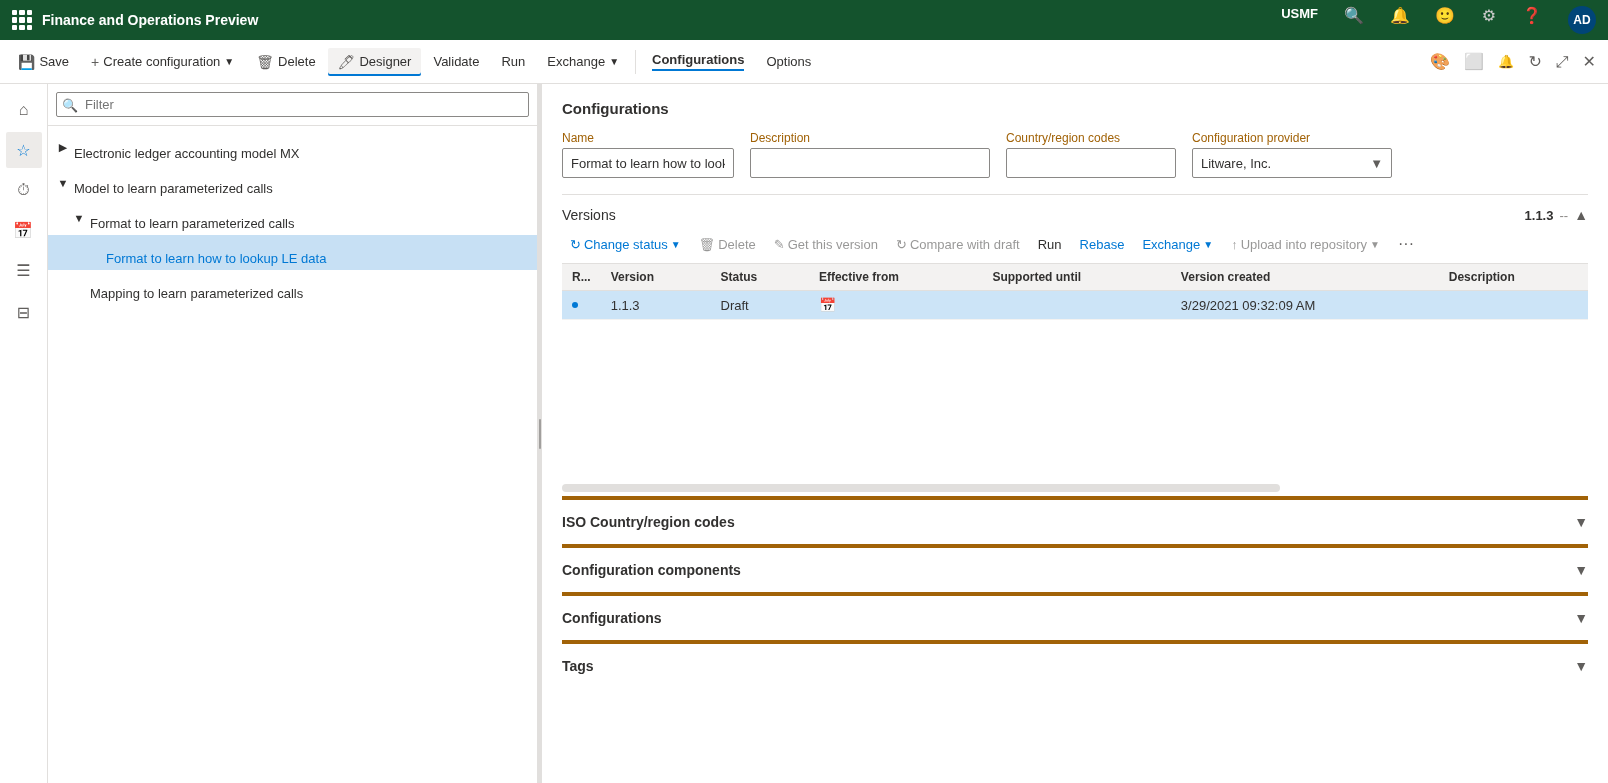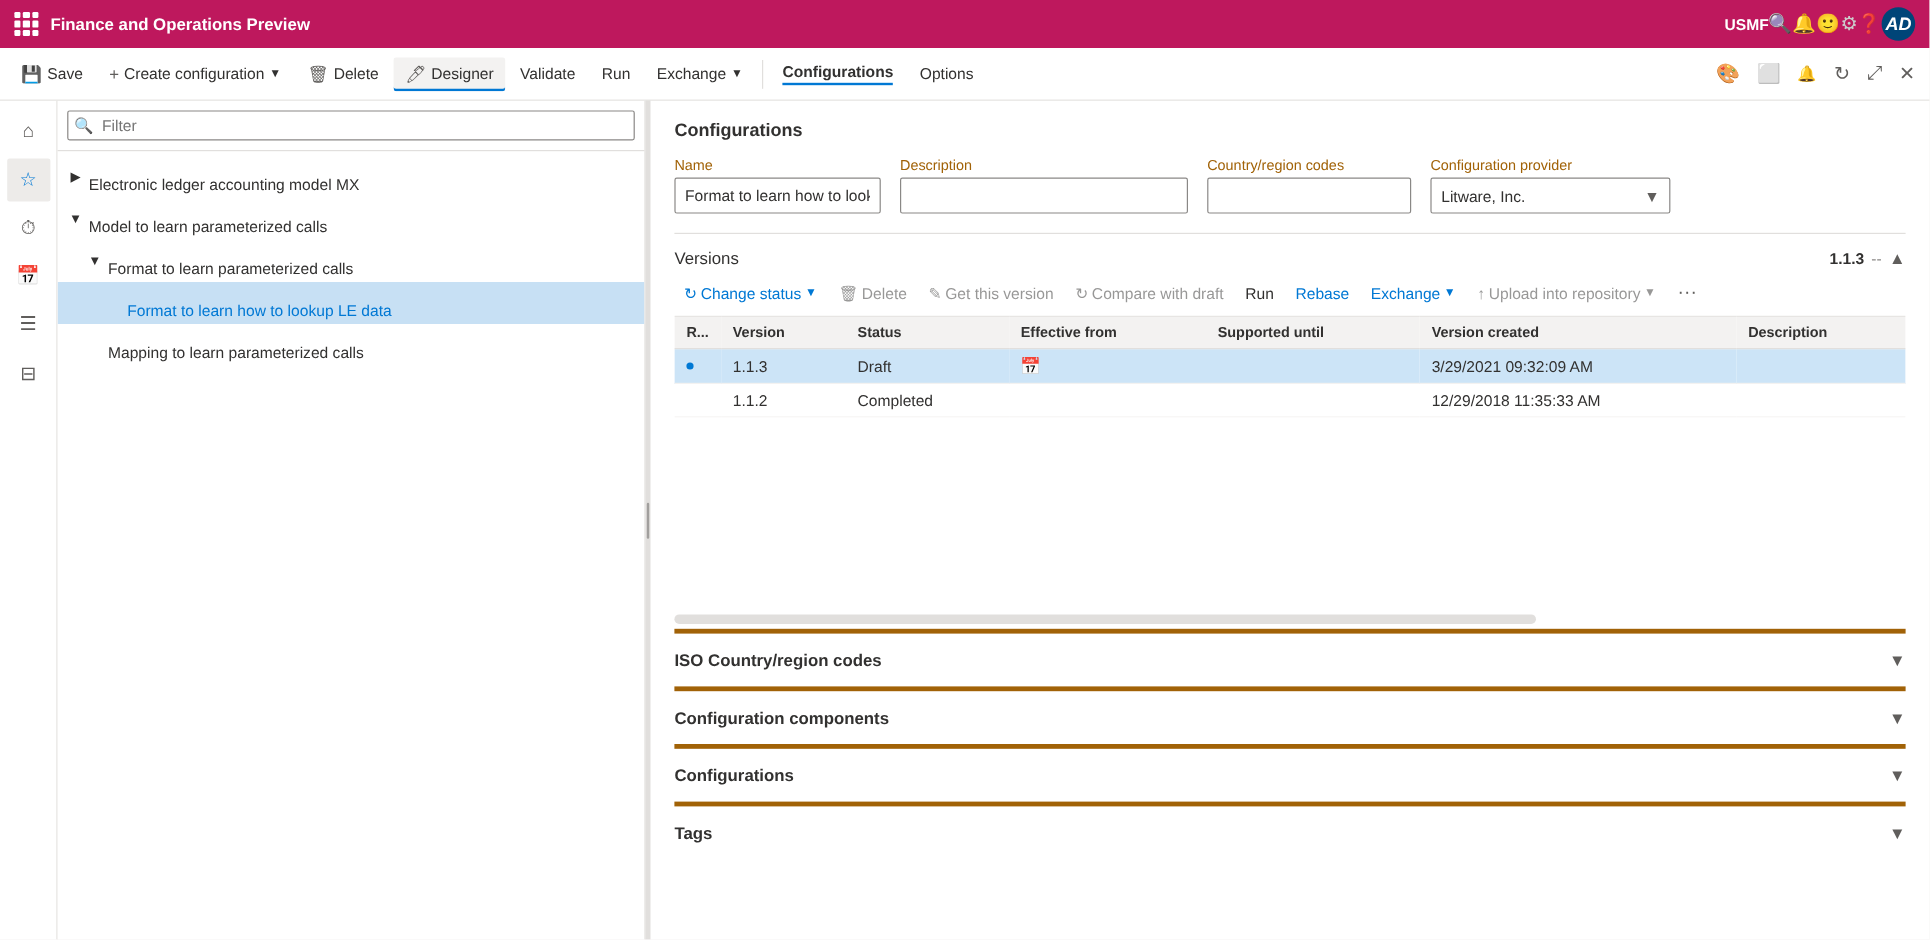--- a/index.html
+++ b/index.html
@@ -1,34 +1,34 @@
 <!DOCTYPE html>
 <html><head>
   <meta charset="utf-8">
   <style>
     * { box-sizing: border-box; margin: 0; padding: 0; }
     body { font-family: 'Segoe UI', sans-serif; font-size: 13px; background: #f3f2f1; color: #323130; height: 783px; overflow: hidden; }
 
     
     .title-bar {
-      background: #be185d;
+      background: #14532d;
       color: #fff;
       height: 40px;
       display: flex;
       align-items: center;
       padding: 12px 12px;
       gap: 10px;
     }
     .title-bar .grid-icon { width: 20px; height: 20px; display: grid; grid-template-columns: 1fr 1fr 1fr; gap: 2px; cursor: pointer; }
     .title-bar .grid-icon span { background: #fff; border-radius: 1px; }
     .title-bar .app-title { flex: 1; font-size: 14px; font-weight: 600; }
-    .title-bar .top-right { display: flex; align-items: center; gap: 0; font-size: 13px; }
+    .title-bar .top-right { display: flex; gap: 26px; font-size: 13px; }
     .title-bar .usmf { font-weight: 600; }
     .title-bar .top-icon { font-size: 16px; cursor: pointer; color: #ccc; }
-    .title-bar .avatar { background: #004578; border-radius: 50%; width: 28px; height: 28px; display: flex; align-items: center; justify-content: center; font-size: 15px; font-weight: 700; color: #fff; cursor: pointer; font-style: italic; }
+    .title-bar .avatar { background: #004578; border-radius: 50%; width: 28px; height: 28px; display: flex; align-items: center; justify-content: center; font-size: 12px; font-weight: 700; color: #fff; cursor: pointer; }
 
     
     .command-bar {
       background: #fff;
       border-bottom: 1px solid #e1dfdd;
       height: 44px;
       display: flex;
       align-items: center;
       padding: 0 8px;
       gap: 2px;
@@ -357,29 +357,20 @@
             </td>
             <td>1.1.3</td>
             <td>Draft</td>
             <td>
               <span class="cal-icon">📅</span>
             </td>
             <td></td>
             <td>3/29/2021 09:32:09 AM</td>
             <td></td>
           </tr>
-          <tr>
-            <td></td>
-            <td>1.1.2</td>
-            <td>Completed</td>
-            <td></td>
-            <td></td>
-            <td>12/29/2018 11:35:33 AM</td>
-            <td></td>
-          </tr>
         </tbody>
       </table>
     </div>
 
     <div style="height:160px;"></div>
     <div style="background:#e1dfdd; height:8px; border-radius:4px; margin:4px 0; width:70%;"></div>
 
     <div class="collapsible-section">
       <span class="collapsible-title">ISO Country/region codes</span>
       <span class="chevron-icon">▼</span>

